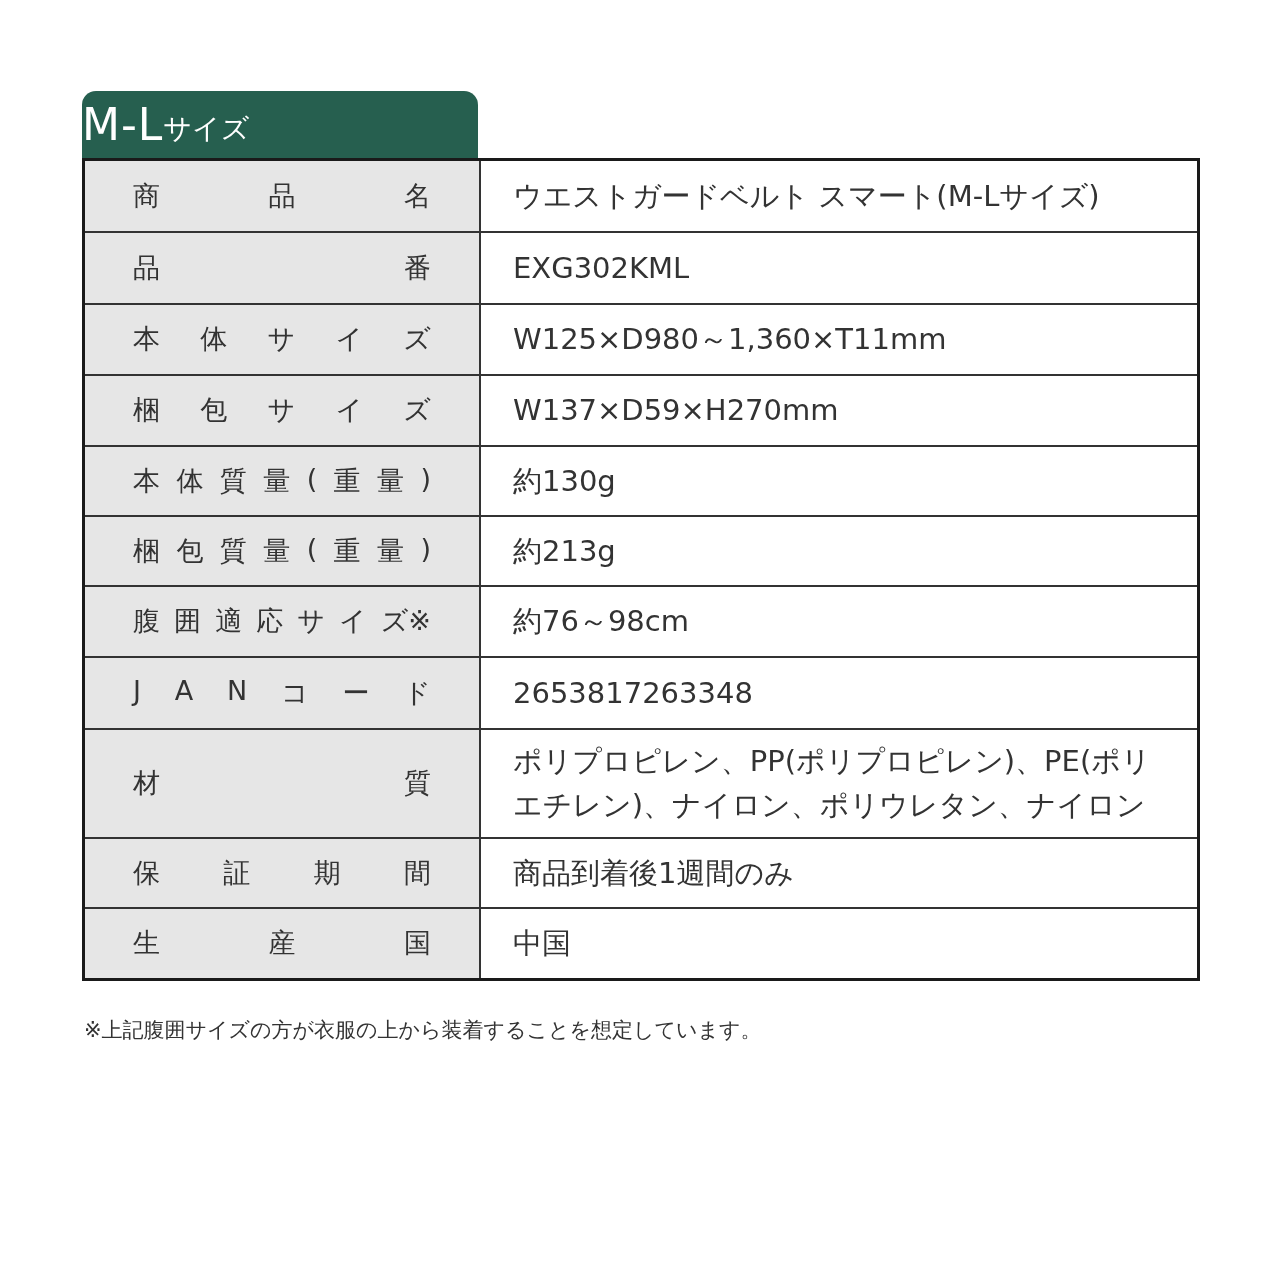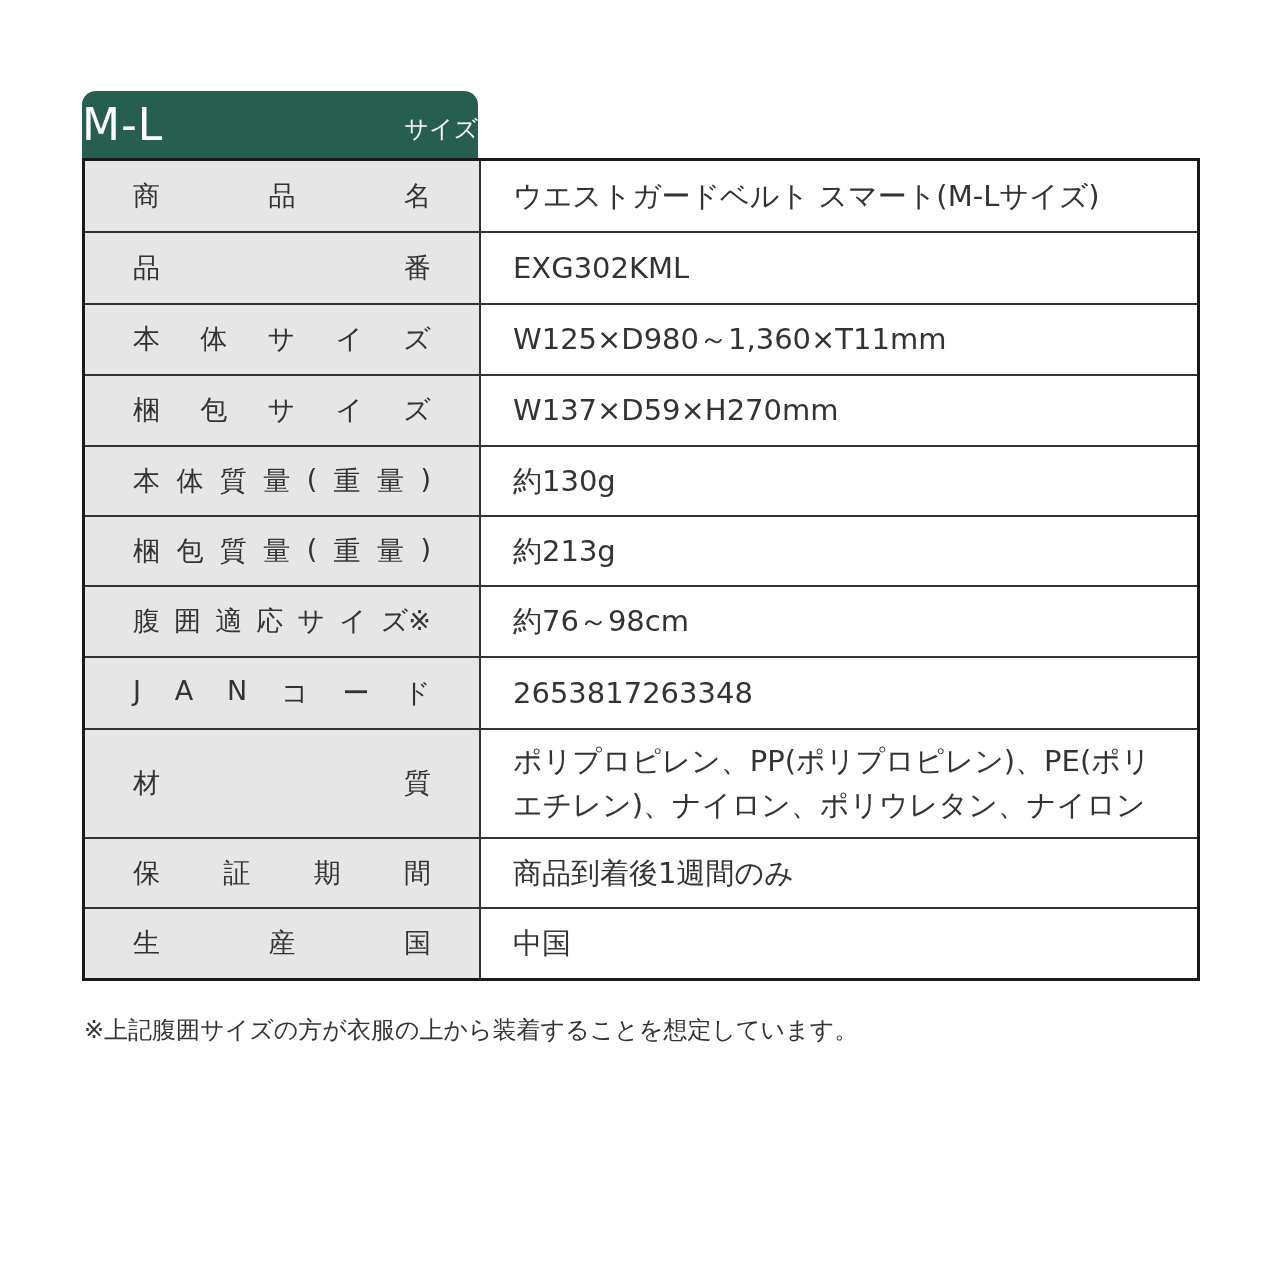--- a/index.html
+++ b/index.html
@@ -1,40 +1,40 @@
 <!DOCTYPE html>
 <html><head>
 <meta charset="utf-8">
 <style>
   html, body { margin: 0; padding: 0; background: #ffffff; }
   body { width: 1280px; height: 1280px; position: relative; font-family: "DejaVu Sans", "Liberation Sans", sans-serif; color: #333333; }
   .tab {
     position: absolute; left: 82px; top: 91px; width: 396px; height: 67px;
     background: #265f4f; border-radius: 14px 14px 0 0;
-    display: flex; align-items: center; justify-content: space-between;
+    display: flex; align-items: center; justify-content: flex-start;
     color: #ffffff;
   }
   .tab .big { font-size: 44px; font-weight: 400; letter-spacing: 1px; }
-  .tab .small { font-size: 24px; margin-left: 10px; padding-top: 8px; }
+  .tab .small { font-size: 28px; padding-top: 8px; }
   .spec-table {
     position: absolute; left: 82px; top: 158px; width: 1118px;
     border-collapse: collapse; table-layout: fixed;
     border: 3px solid #1a1a1a;
   }
   .spec-table td { border-top: 2px solid #333; border-bottom: 2px solid #333; padding: 0; }
   .spec-table td.label {
     width: 394px; background: #e6e6e6; border-right: 2px solid #333;
     font-size: 27px; color: #333;
   }
   .label-inner { display: flex; justify-content: space-between; padding: 0 48px 0 48px; }
   .spec-table td.value { padding-left: 32px; font-size: 29px; color: #333; line-height: 44px; }
   .r1 { height: 72px; } .r2 { height: 72px; } .r3 { height: 71px; } .r4 { height: 71px; }
   .r5 { height: 70px; } .r6 { height: 70px; } .r7 { height: 71px; } .r8 { height: 72px; }
   .r9 { height: 109px; } .r10 { height: 70px; } .r11 { height: 72px; }
-  .note { position: absolute; left: 84px; top: 1010px; font-size: 24px; line-height: 40px; color: #333; }
+  .note { position: absolute; left: 84px; top: 1010px; font-size: 21px; line-height: 40px; color: #333; }
   .note .l2 { padding-left: 28px; }
 </style>
 </head>
 <body>
 
 <div class="tab">
   <span class="big">M-L</span>
   <span class="small">サイズ</span>
 </div>
 

